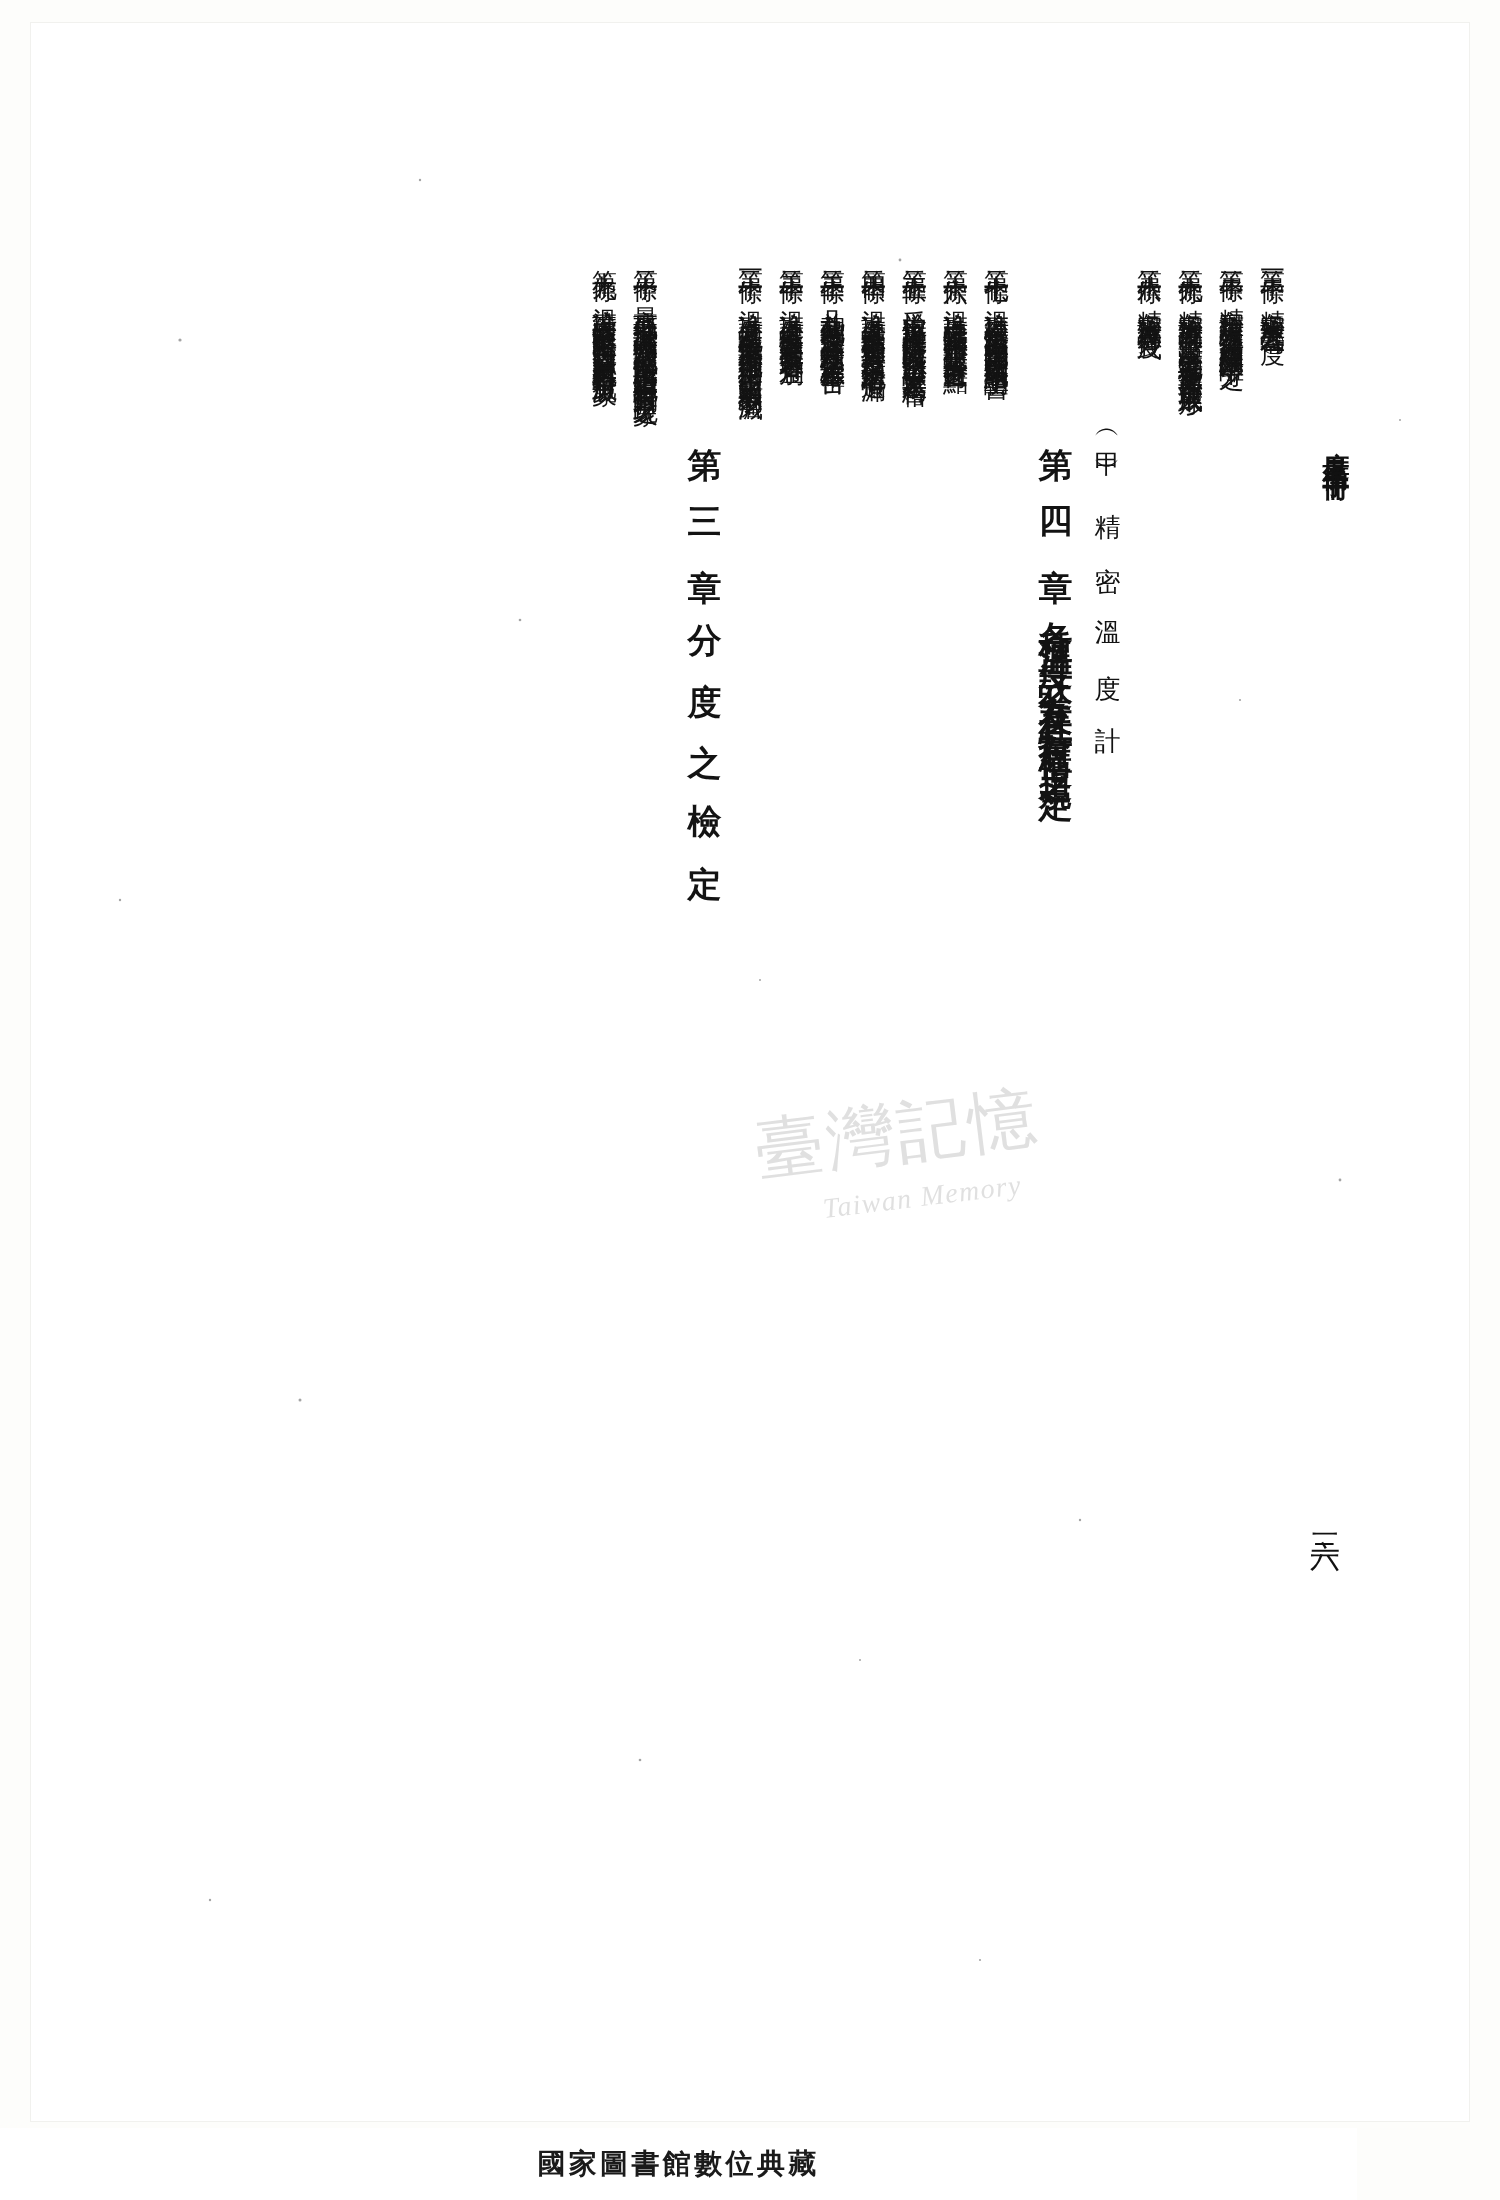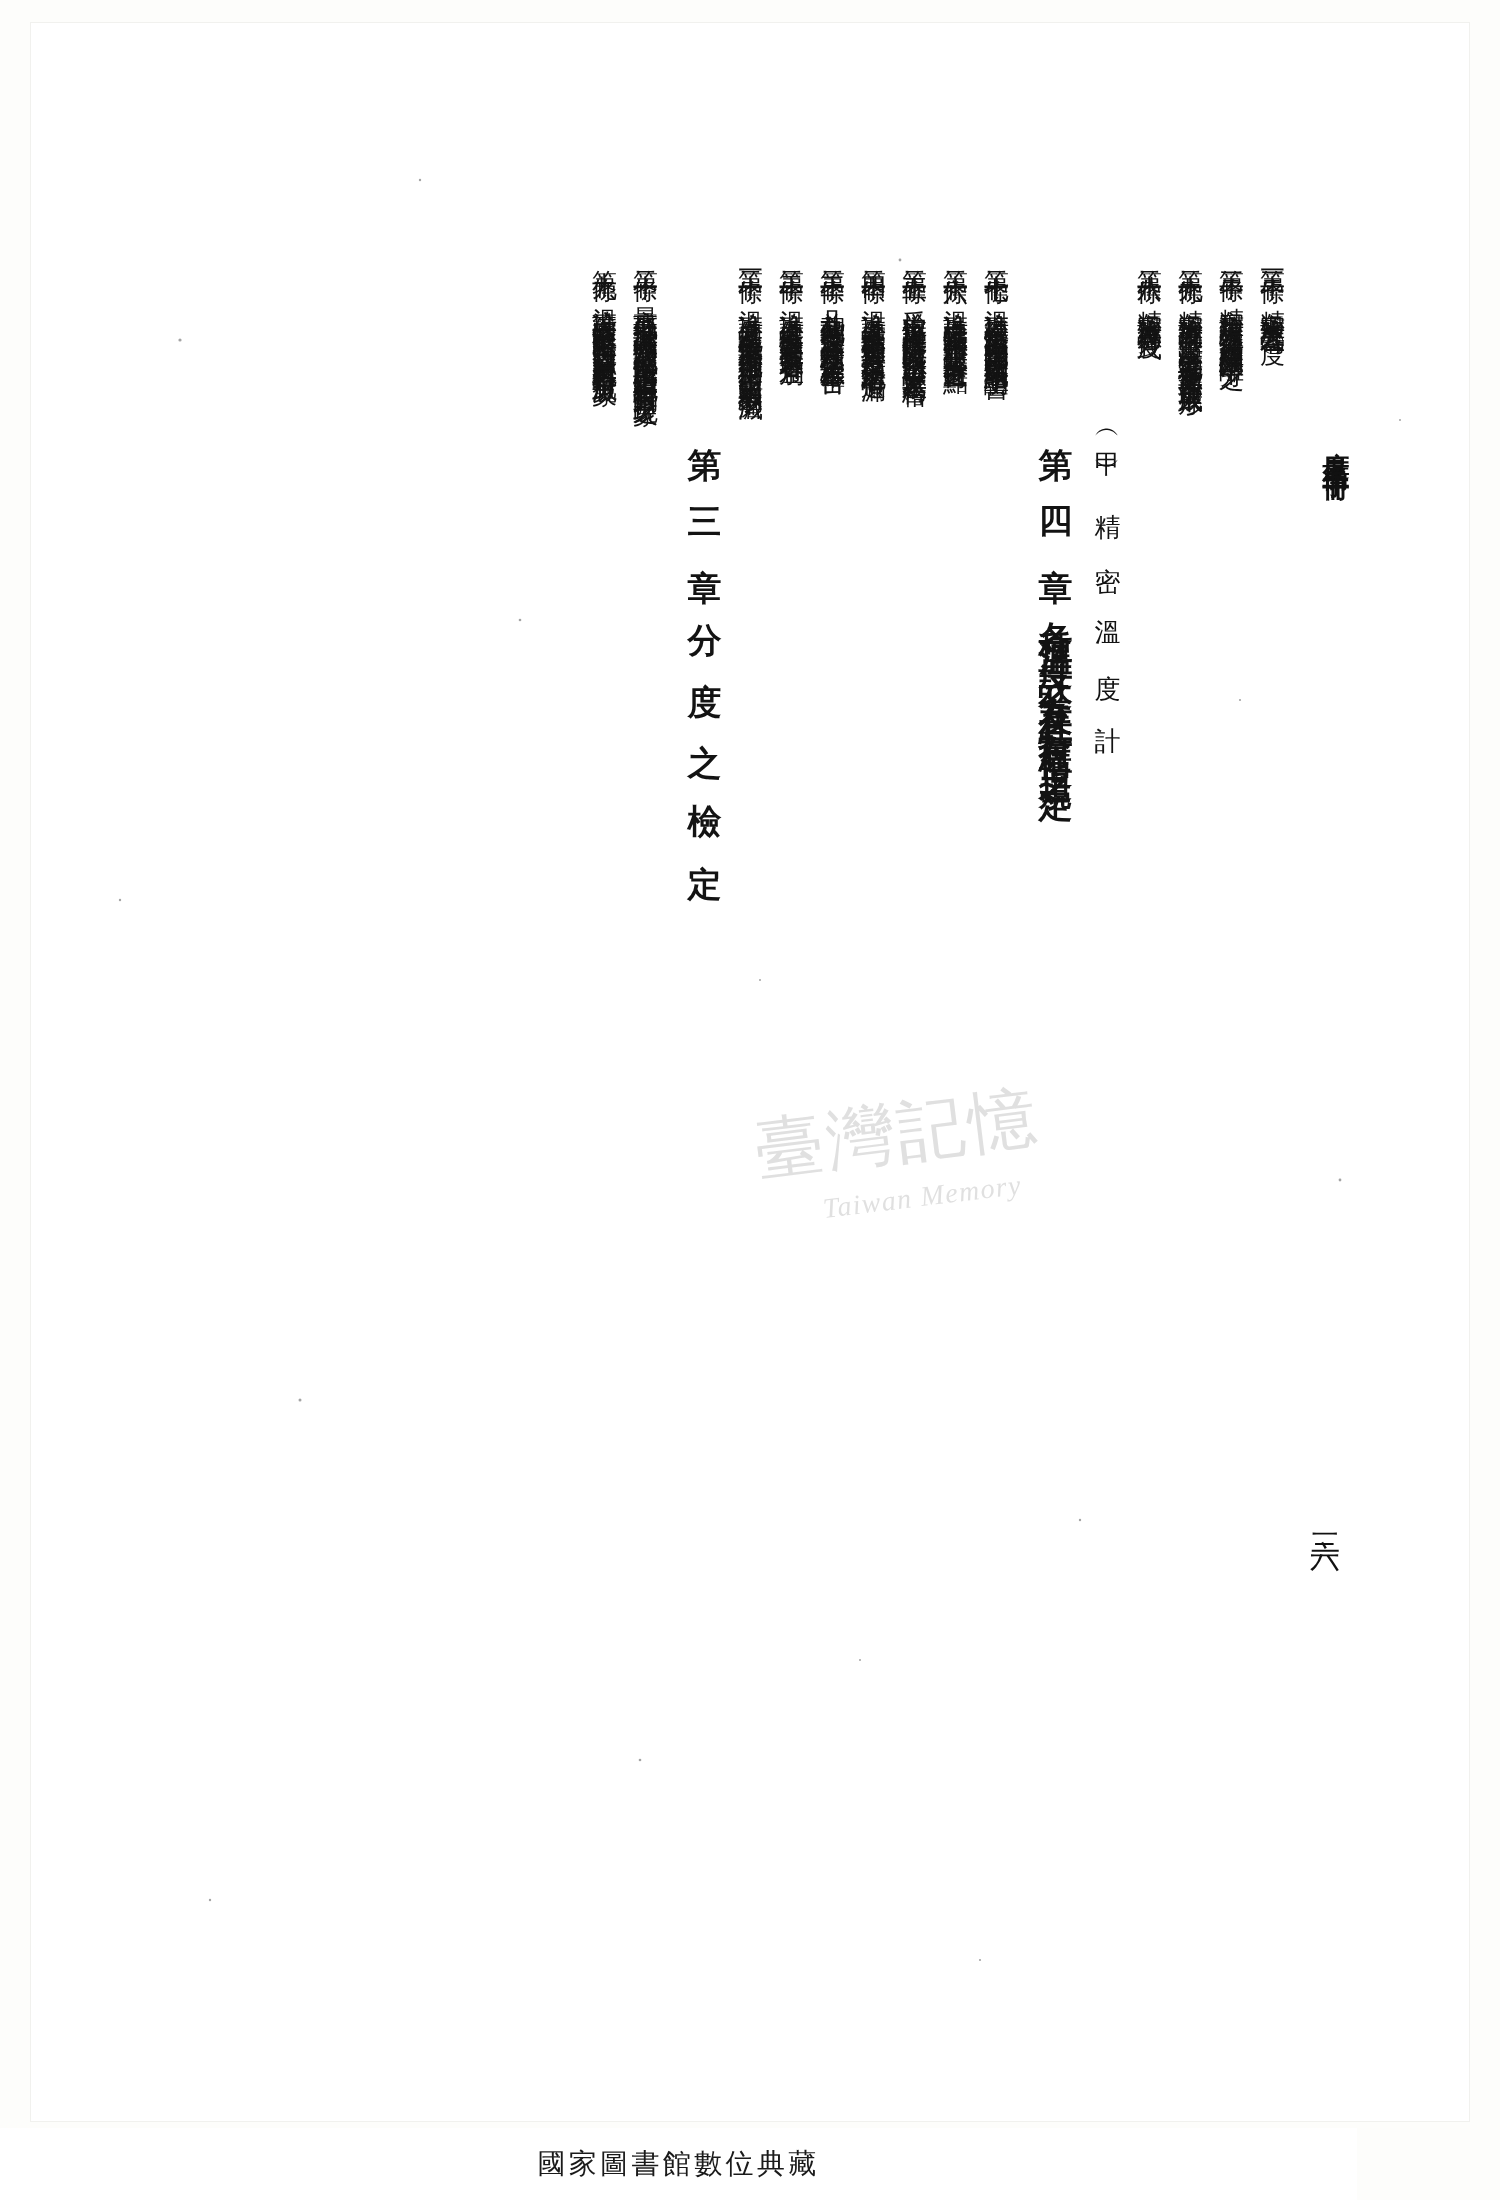--- a/index.html
+++ b/index.html
@@ -142,20 +142,21 @@
   .footer-band {
     position: absolute;
     left: 0;
     bottom: 0;
     width: 1357px;
     height: 72px;
     background: #ffffff;
     display: flex;
     align-items: center;
     justify-content: center;
+    font-weight: bold;
   }
   .footer-text {
     font-size: 28px;
     color: #1a1a1a;
     letter-spacing: 0.12em;
     font-family: "DejaVu Serif", "Liberation Serif", serif;
   }
 
   
   .speckle {

